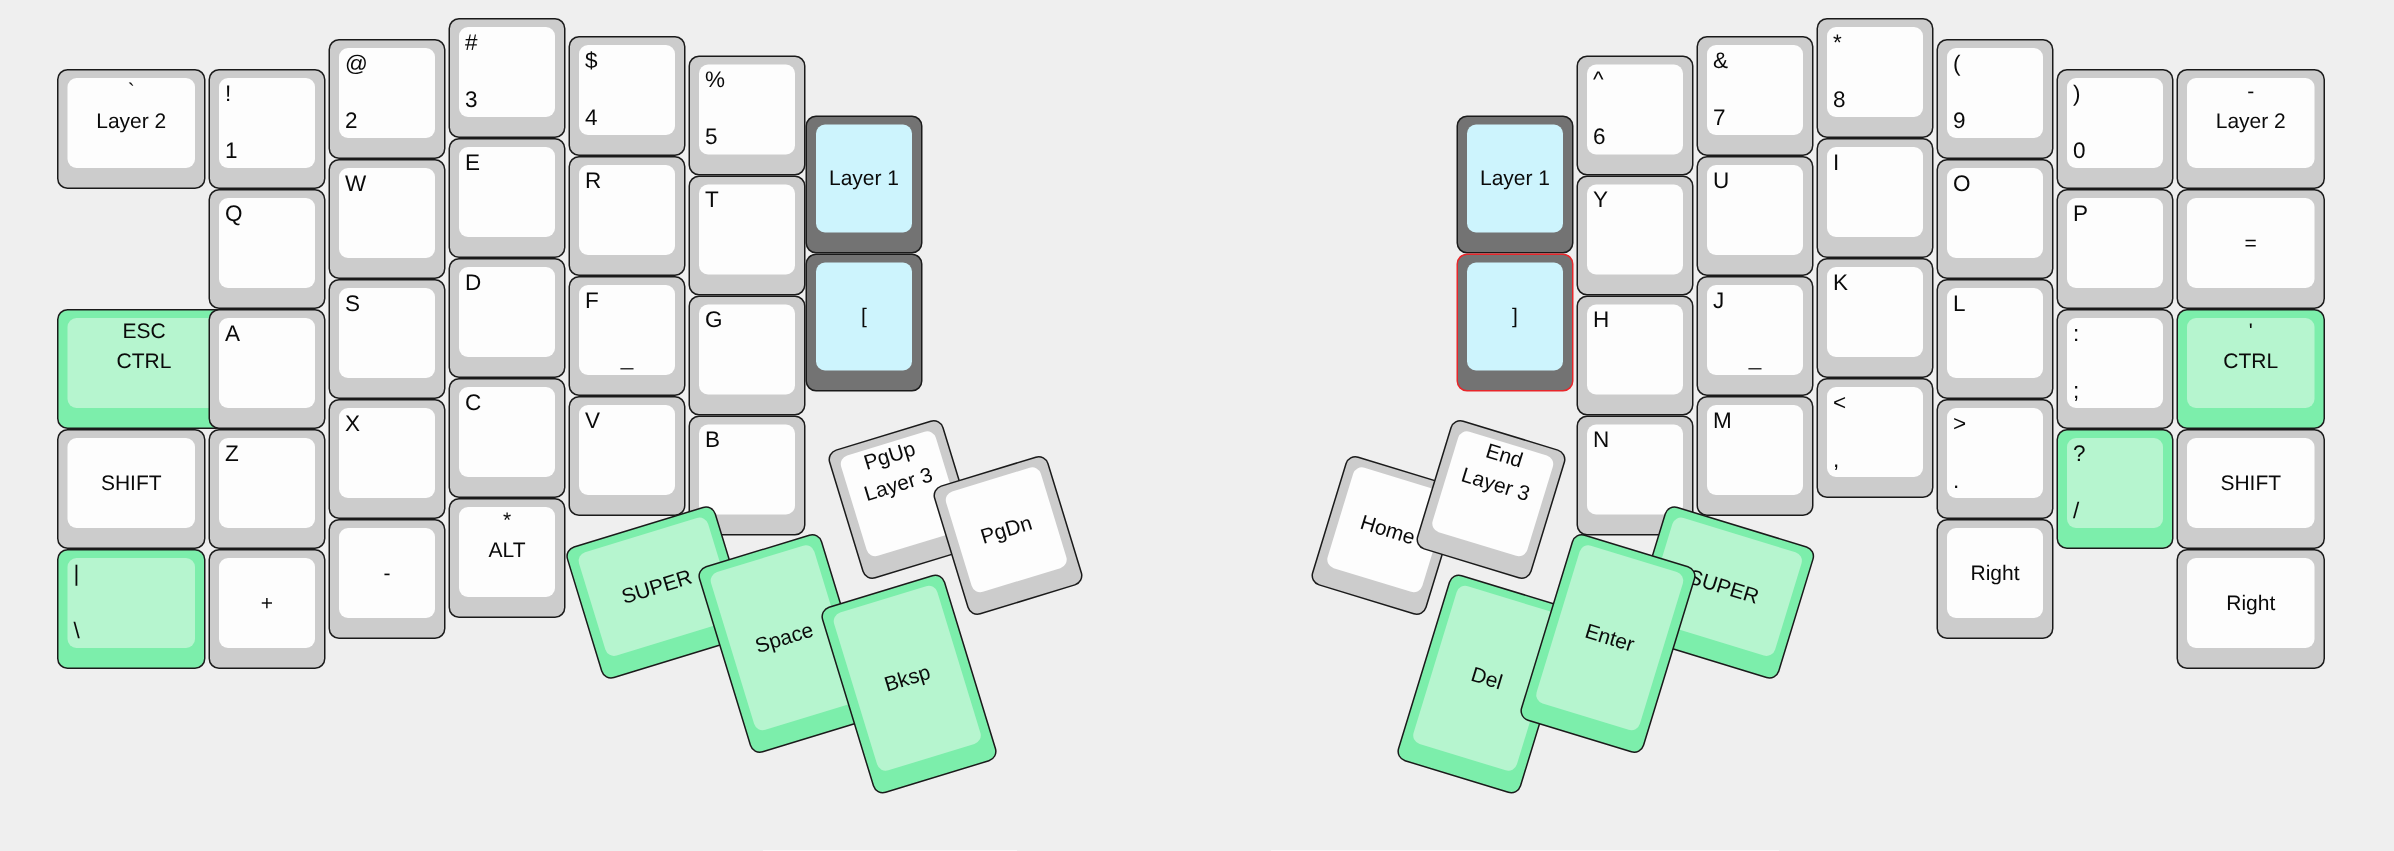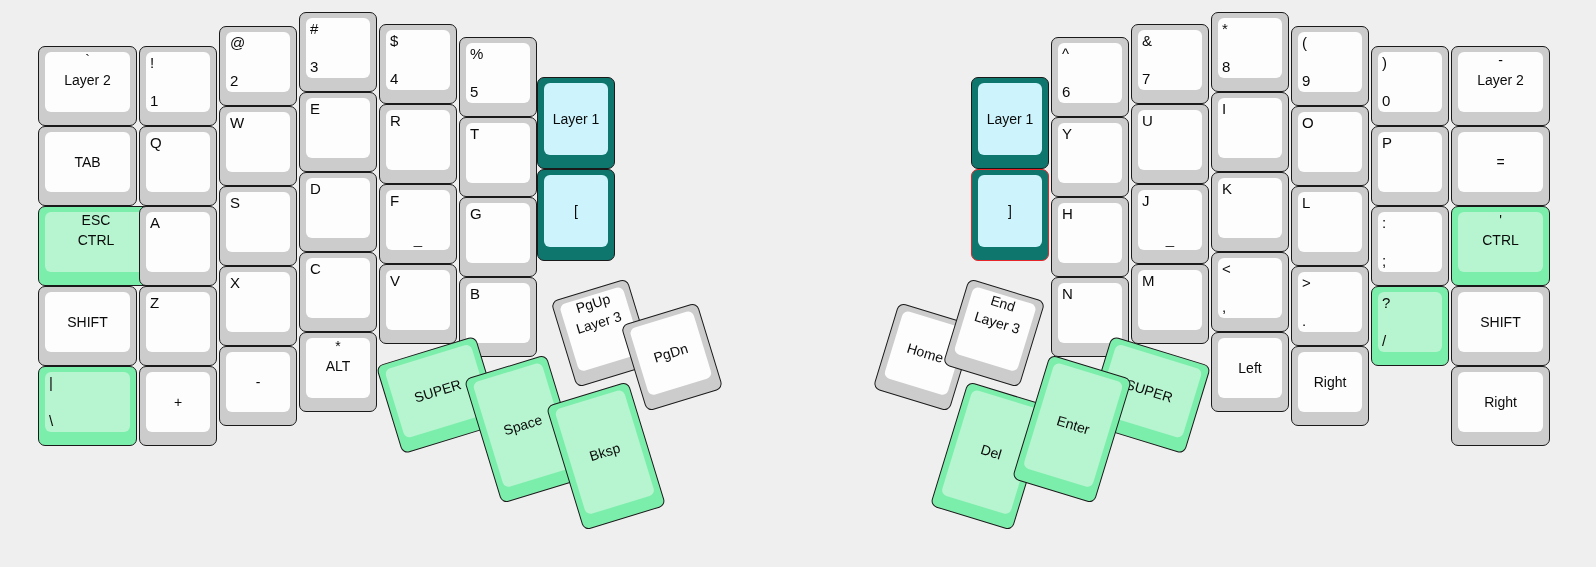--- a/index.html
+++ b/index.html
@@ -27,21 +27,21 @@
   .key .cap {
     position: absolute;
     left: 6px;
     right: 6px;
     top: 5px;
     bottom: 13px;
     box-sizing: border-box;
     background: #fdfdfd;
     border-radius: 6px;
   }
-  .key.blue { background: #0f766e; }
+  .key.blue { background: #737373; }
   .key.blue .cap { background: #cdf4fd; }
   .key.green { background: #7ceeab; }
   .key.green .cap { background: #b6f5cf; }
   .key.sel { border-color: #e8262a; }
 
   .legend {
     position: absolute;
     left: 0; right: 0;
     text-align: center;
     color: #0a0a0a;
@@ -87,24 +87,20 @@
 </style>
 </head>
 <body>
 
 <div id="kb-root" style="width: 1596px; height: 567px; background: rgb(239, 239, 239);">
     <div class="key " style="left: 38px; top: 46px; width: 99px; height: 80px;">
       <div class="cap"></div>
       <div class="legend lg-sub">`</div>
       <div class="legend lg-sub-b">Layer 2</div>
     </div>
-    <div class="key " style="left: 38px; top: 126px; width: 99px; height: 80px;">
-      <div class="cap"></div>
-      <div class="legend lg-mid">TAB</div>
-    </div>
     <div class="key green" style="left: 38px; top: 206px; width: 116px; height: 80px;">
       <div class="cap"></div>
       <div class="legend lg-sub">ESC</div>
       <div class="legend lg-sub-b">CTRL</div>
     </div>
     <div class="key " style="left: 38px; top: 286px; width: 99px; height: 80px;">
       <div class="cap"></div>
       <div class="legend lg-mid">SHIFT</div>
     </div>
     <div class="key green" style="left: 38px; top: 366px; width: 99px; height: 80px;">
@@ -272,24 +268,20 @@
       <div class="legend lg-tl">I</div>
     </div>
     <div class="key " style="left: 1211px; top: 172px; width: 78px; height: 80px;">
       <div class="cap"></div>
       <div class="legend lg-tl">K</div>
     </div>
     <div class="key " style="left: 1211px; top: 252px; width: 78px; height: 80px;">
       <div class="cap"></div>
       <div class="legend lg-tl">&lt;</div>
       <div class="legend lg-bl">,</div>
-    </div>
-    <div class="key " style="left: 1211px; top: 332px; width: 78px; height: 80px;">
-      <div class="cap"></div>
-      <div class="legend lg-mid">Left</div>
     </div>
     <div class="key " style="left: 1291px; top: 26px; width: 78px; height: 80px;">
       <div class="cap"></div>
       <div class="legend lg-tl">(</div>
       <div class="legend lg-bl">9</div>
     </div>
     <div class="key " style="left: 1291px; top: 106px; width: 78px; height: 80px;">
       <div class="cap"></div>
       <div class="legend lg-tl">O</div>
     </div>

